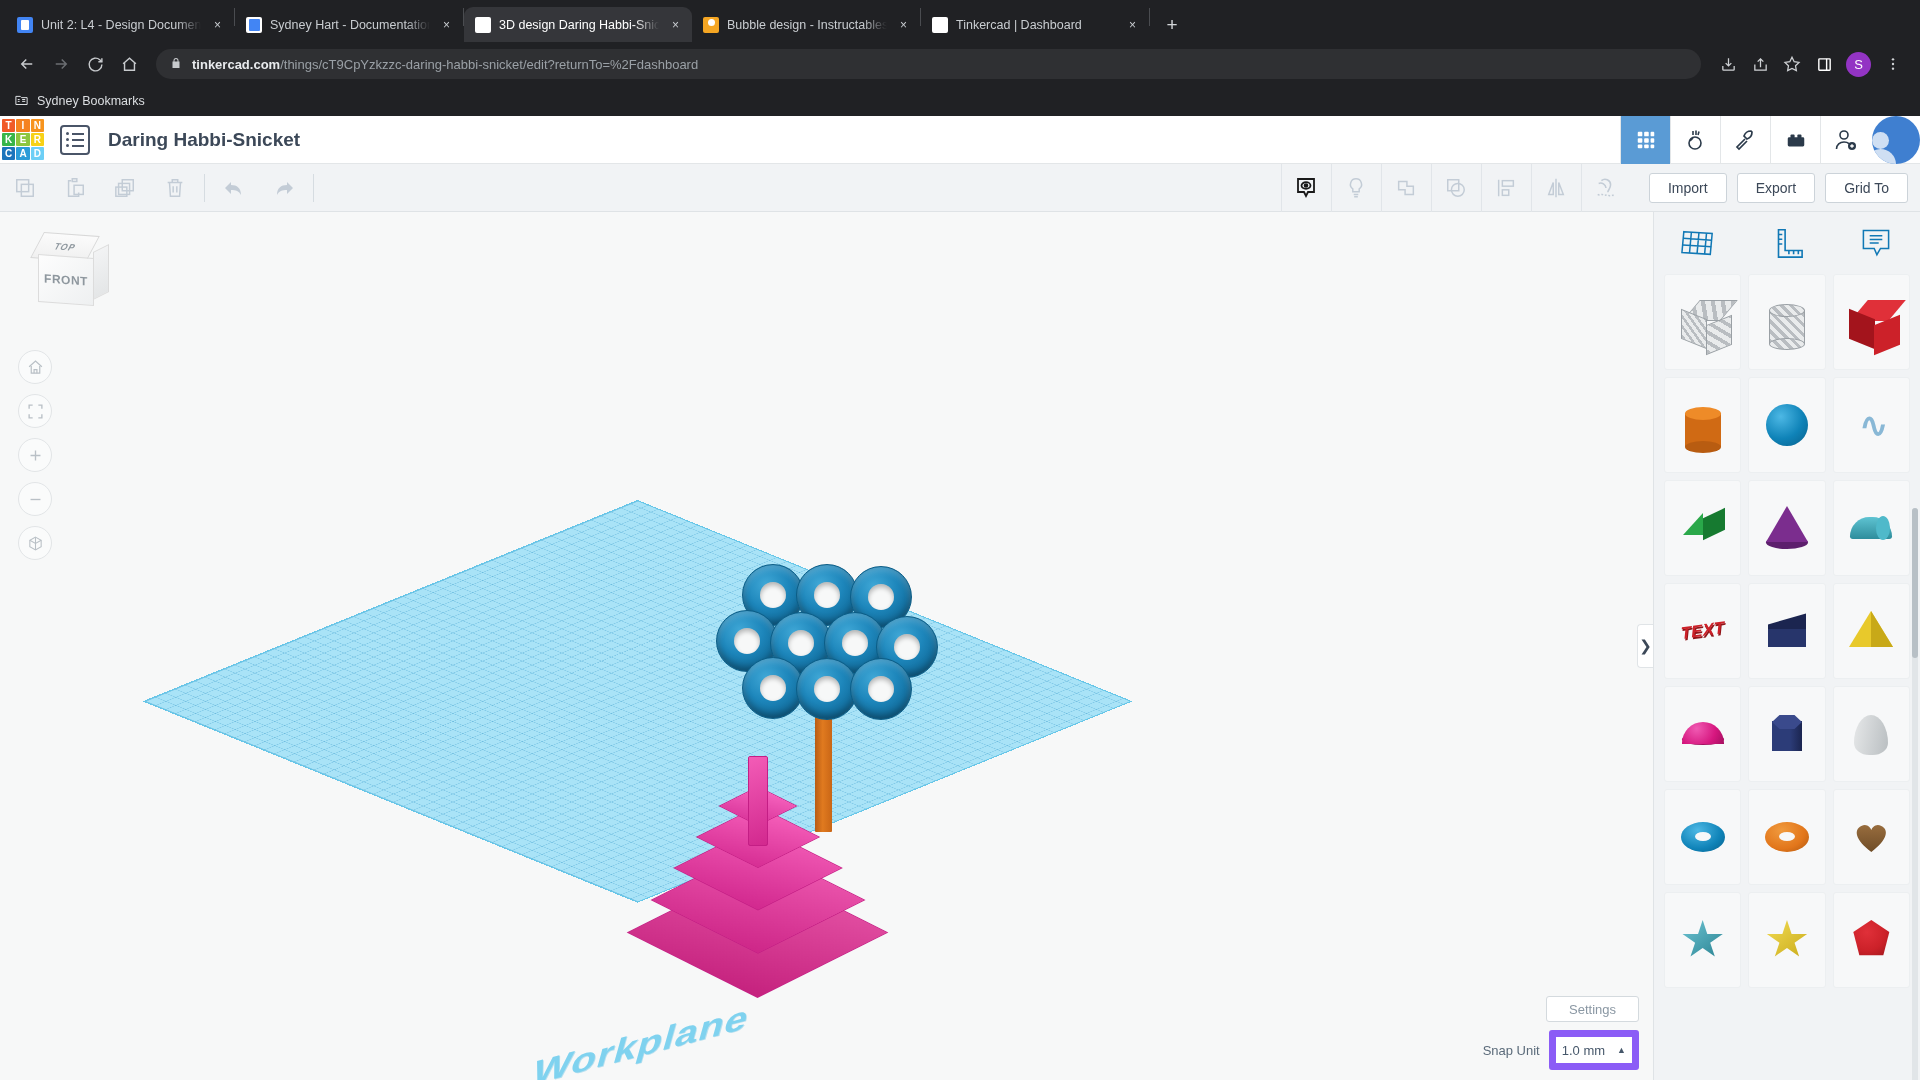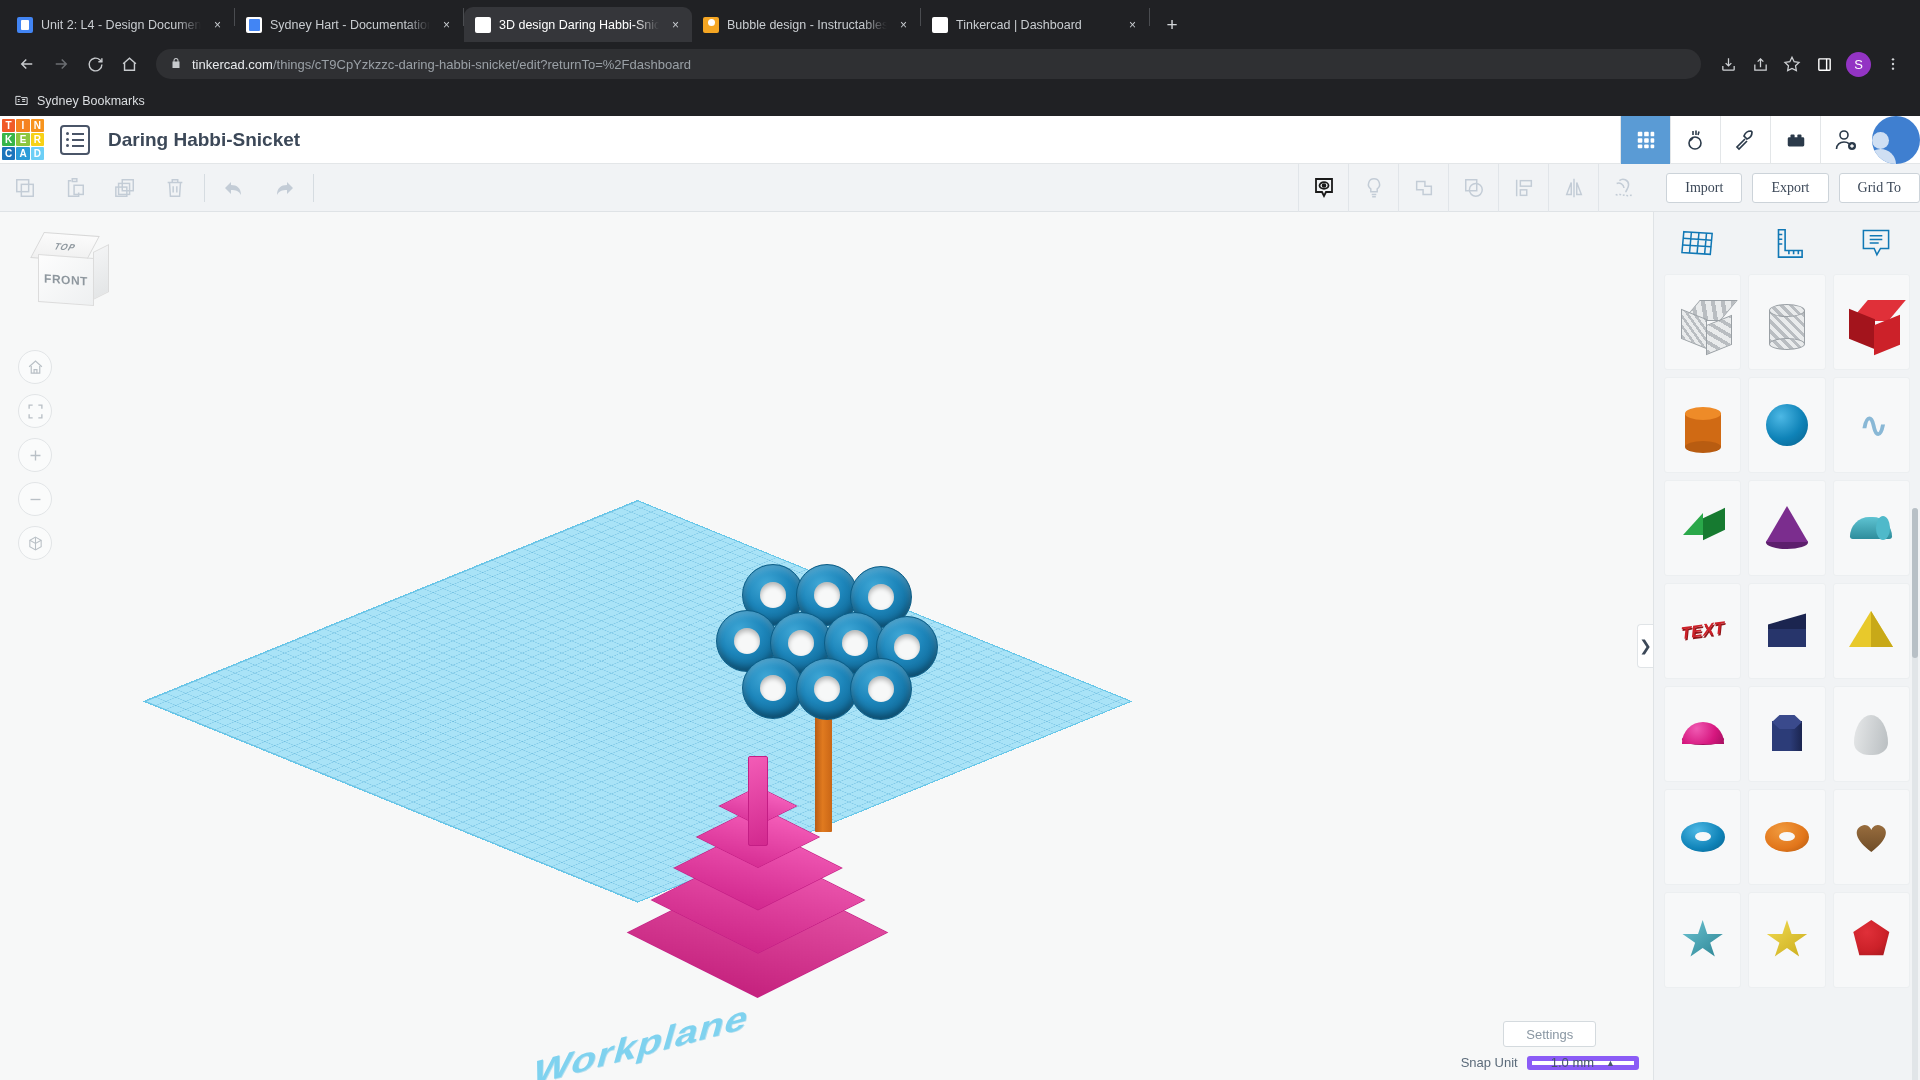--- a/index.html
+++ b/index.html
@@ -64,21 +64,21 @@
     display: flex; align-items: center; justify-content: center;
     color: #c7cacd;
   }
   .nav-btn.disabled { color: #6b6e72; }
   .urlbox {
     flex: 1 1 auto; height: 30px; background: #2f3033; border-radius: 16px;
     display: flex; align-items: center; padding: 0 14px; gap: 10px;
     margin: 0 8px; min-width: 0;
   }
   .urlbox .url-text { font-size: 13px; color: #9aa0a6; white-space: nowrap; overflow: hidden; }
-  .urlbox .url-text b { color: #e8eaed; font-weight: 400; }
+  .urlbox .url-text b { color: #e8eaed; font-weight: 700; }
   .omni-actions { display: flex; align-items: center; gap: 2px; }
   .omni-icon {
     width: 30px; height: 30px; display: flex; align-items: center; justify-content: center;
     color: #cfd2d5;
   }
   .avatar-s {
     width: 25px; height: 25px; border-radius: 50%; background: #9334c4;
     color: #fff; font-size: 13px; display: flex; align-items: center;
     justify-content: center; margin: 0 5px; font-weight: 500;
   }
@@ -133,21 +133,21 @@
     height: 48px; display: flex; align-items: center;
     background: #f1f3f5; border-bottom: 1px solid #dfe3e6;
   }
   .tb-group { display: flex; align-items: center; height: 48px; }
   .tb-btn {
     width: 50px; height: 48px; display: flex; align-items: center; justify-content: center;
     color: #c3ccd6;
   }
   .tb-btn.dark { color: #1a1a1a; }
   .tb-div { width: 1px; height: 28px; background: #d6dce1; margin: 0 4px; }
-  .tb-right { margin-left: auto; display: flex; align-items: center; padding-right: 0; gap: 0; font-family: Liberation Serif, serif; }
+  .tb-right { margin-left: auto; display: flex; align-items: center; padding-right: 12px; gap: 0; }
   .tb-cell { width: 50px; height: 48px; display:flex; align-items:center; justify-content:center; border-left:1px solid #e1e5e9;}
   .tb-actions { display: flex; gap: 10px; margin-left: 18px; }
   .tb-action-btn {
     height: 30px; padding: 0 18px; border: 1px solid #ccd3d9; border-radius: 3px;
     background: #fff; color: #3c4858; font-size: 14px;
     display: flex; align-items: center;
   }
 
   .workarea { flex: 1 1 auto; display: flex; position: relative; min-height: 0; }
 
@@ -231,29 +231,29 @@
     border: 1px solid #0c5d86;
   }
   .ring::after{
     content:""; position:absolute; left:50%; top:50%; width:26px; height:26px;
     margin:-13px 0 0 -13px; border-radius:50%; background:#f7f8f8;
     box-shadow: inset 0 3px 5px rgba(0,0,0,.28);
   }
 
   .settings-bar {
     position: absolute; right: 14px; bottom: 10px;
-    display: flex; flex-direction: column; align-items: center; gap: 8px;
+    display: flex; flex-direction: column; align-items: flex-end; gap: 8px;
   }
   .settings-btn {
     height: 26px; padding: 0 22px; border: 1px solid #d4dade; background: #fff;
     border-radius: 3px; color: #8a97a3; font-size: 13px; display:flex; align-items:center;
   }
   .snap-row { display: flex; align-items: center; gap: 9px; font-size: 13px; color: #5b6b7a; }
   .snap-select {
-    height: 14px; padding: 0 19px; border: 5px solid #8b5cf6; background:#fff; border-radius:3px;
+    height: 40px; padding: 0 6px; border: 7px solid #8b5cf6; background:#fff; border-radius:3px;
     display:flex; align-items:center; gap:12px; color:#46576a; font-size:13px;
   }
 
   
   .panel-toggle {
     position: absolute; right: 0; top: 50%; transform: translateY(-50%);
     width: 16px; height: 44px; background: #fff; border: 1px solid #e0e4e7;
     border-right: none; border-radius: 4px 0 0 4px;
     display: flex; align-items: center; justify-content: center;
     color: #3c4858; font-size: 15px; z-index: 5;

